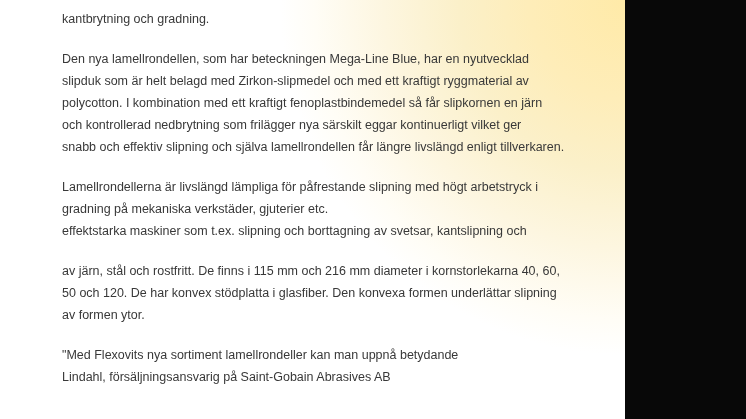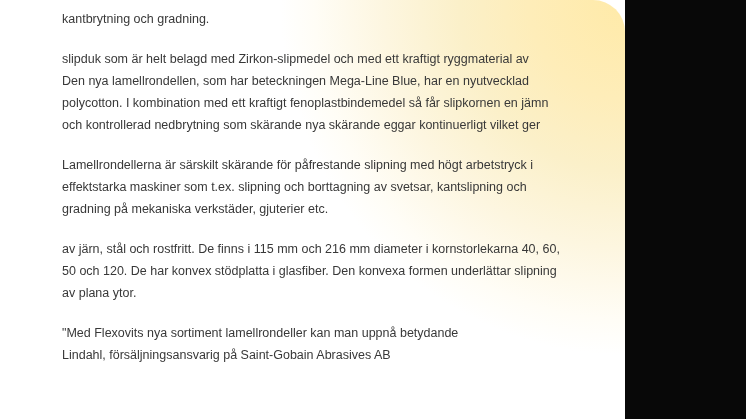--- a/index.html
+++ b/index.html
@@ -28,21 +28,20 @@
     height: 419px;
     background:
       radial-gradient(ellipse 345px 355px at 625px 0px,
         #ffeaa8 0%,
         #feedb9 28%,
         #fbf0c9 48%,
         #fdf6e0 70%,
         #fffdf6 90%,
         #ffffff 100%)
       #ffffff;
-    border-radius: 32px;
   }
   
   .backdrop {
     position: absolute;
     left: 625px;
     top: 0;
     width: 121px;
     height: 419px;
     background: #080808;
   }
@@ -67,34 +66,35 @@
 </head>
 <body>
 
 <div class="screen">
   <div class="paper">
     <div class="content">
         <div class="para">
           <div class="line">kantbrytning och gradning.</div>
         </div>
         <div class="para">
+          <div class="line">Den nya lamellrondellen, som har beteckningen Mega-Line Blue, har en nyutvecklad</div>
           <div class="line">slipduk som är helt belagd med Zirkon-slipmedel och med ett kraftigt ryggmaterial av</div>
-          <div class="line">Den nya lamellrondellen, som har beteckningen Mega-Line Blue, har en nyutvecklad</div>
-          <div class="line">polycotton. I kombination med ett kraftigt fenoplastbindemedel så får slipkornen en jämn</div>
-          <div class="line">och kontrollerad nedbrytning som skärande nya skärande eggar kontinuerligt vilket ger</div>
+          <div class="line">polycotton. I kombination med ett kraftigt fenoplastbindemedel så får slipkornen en järn</div>
+          <div class="line">och kontrollerad nedbrytning som frilägger nya särskilt eggar kontinuerligt vilket ger</div>
+          <div class="line">snabb och effektiv slipning och själva lamellrondellen får längre livslängd enligt tillverkaren.</div>
         </div>
         <div class="para">
-          <div class="line">Lamellrondellerna är särskilt skärande för påfrestande slipning med högt arbetstryck i</div>
+          <div class="line">Lamellrondellerna är livslängd lämpliga för påfrestande slipning med högt arbetstryck i</div>
+          <div class="line">gradning på mekaniska verkstäder, gjuterier etc.</div>
           <div class="line">effektstarka maskiner som t.ex. slipning och borttagning av svetsar, kantslipning och</div>
-          <div class="line">gradning på mekaniska verkstäder, gjuterier etc.</div>
         </div>
         <div class="para">
           <div class="line">av järn, stål och rostfritt. De finns i 115 mm och 216 mm diameter i kornstorlekarna 40, 60,</div>
           <div class="line">50 och 120. De har konvex stödplatta i glasfiber. Den konvexa formen underlättar slipning</div>
-          <div class="line">av plana ytor.</div>
+          <div class="line">av formen ytor.</div>
         </div>
         <div class="para">
           <div class="line">"Med Flexovits nya sortiment lamellrondeller kan man uppnå betydande</div>
           <div class="line">Lindahl, försäljningsansvarig på Saint-Gobain Abrasives AB</div>
         </div>
       </div>
   </div>
   <div class="backdrop"></div>
 </div>
 

